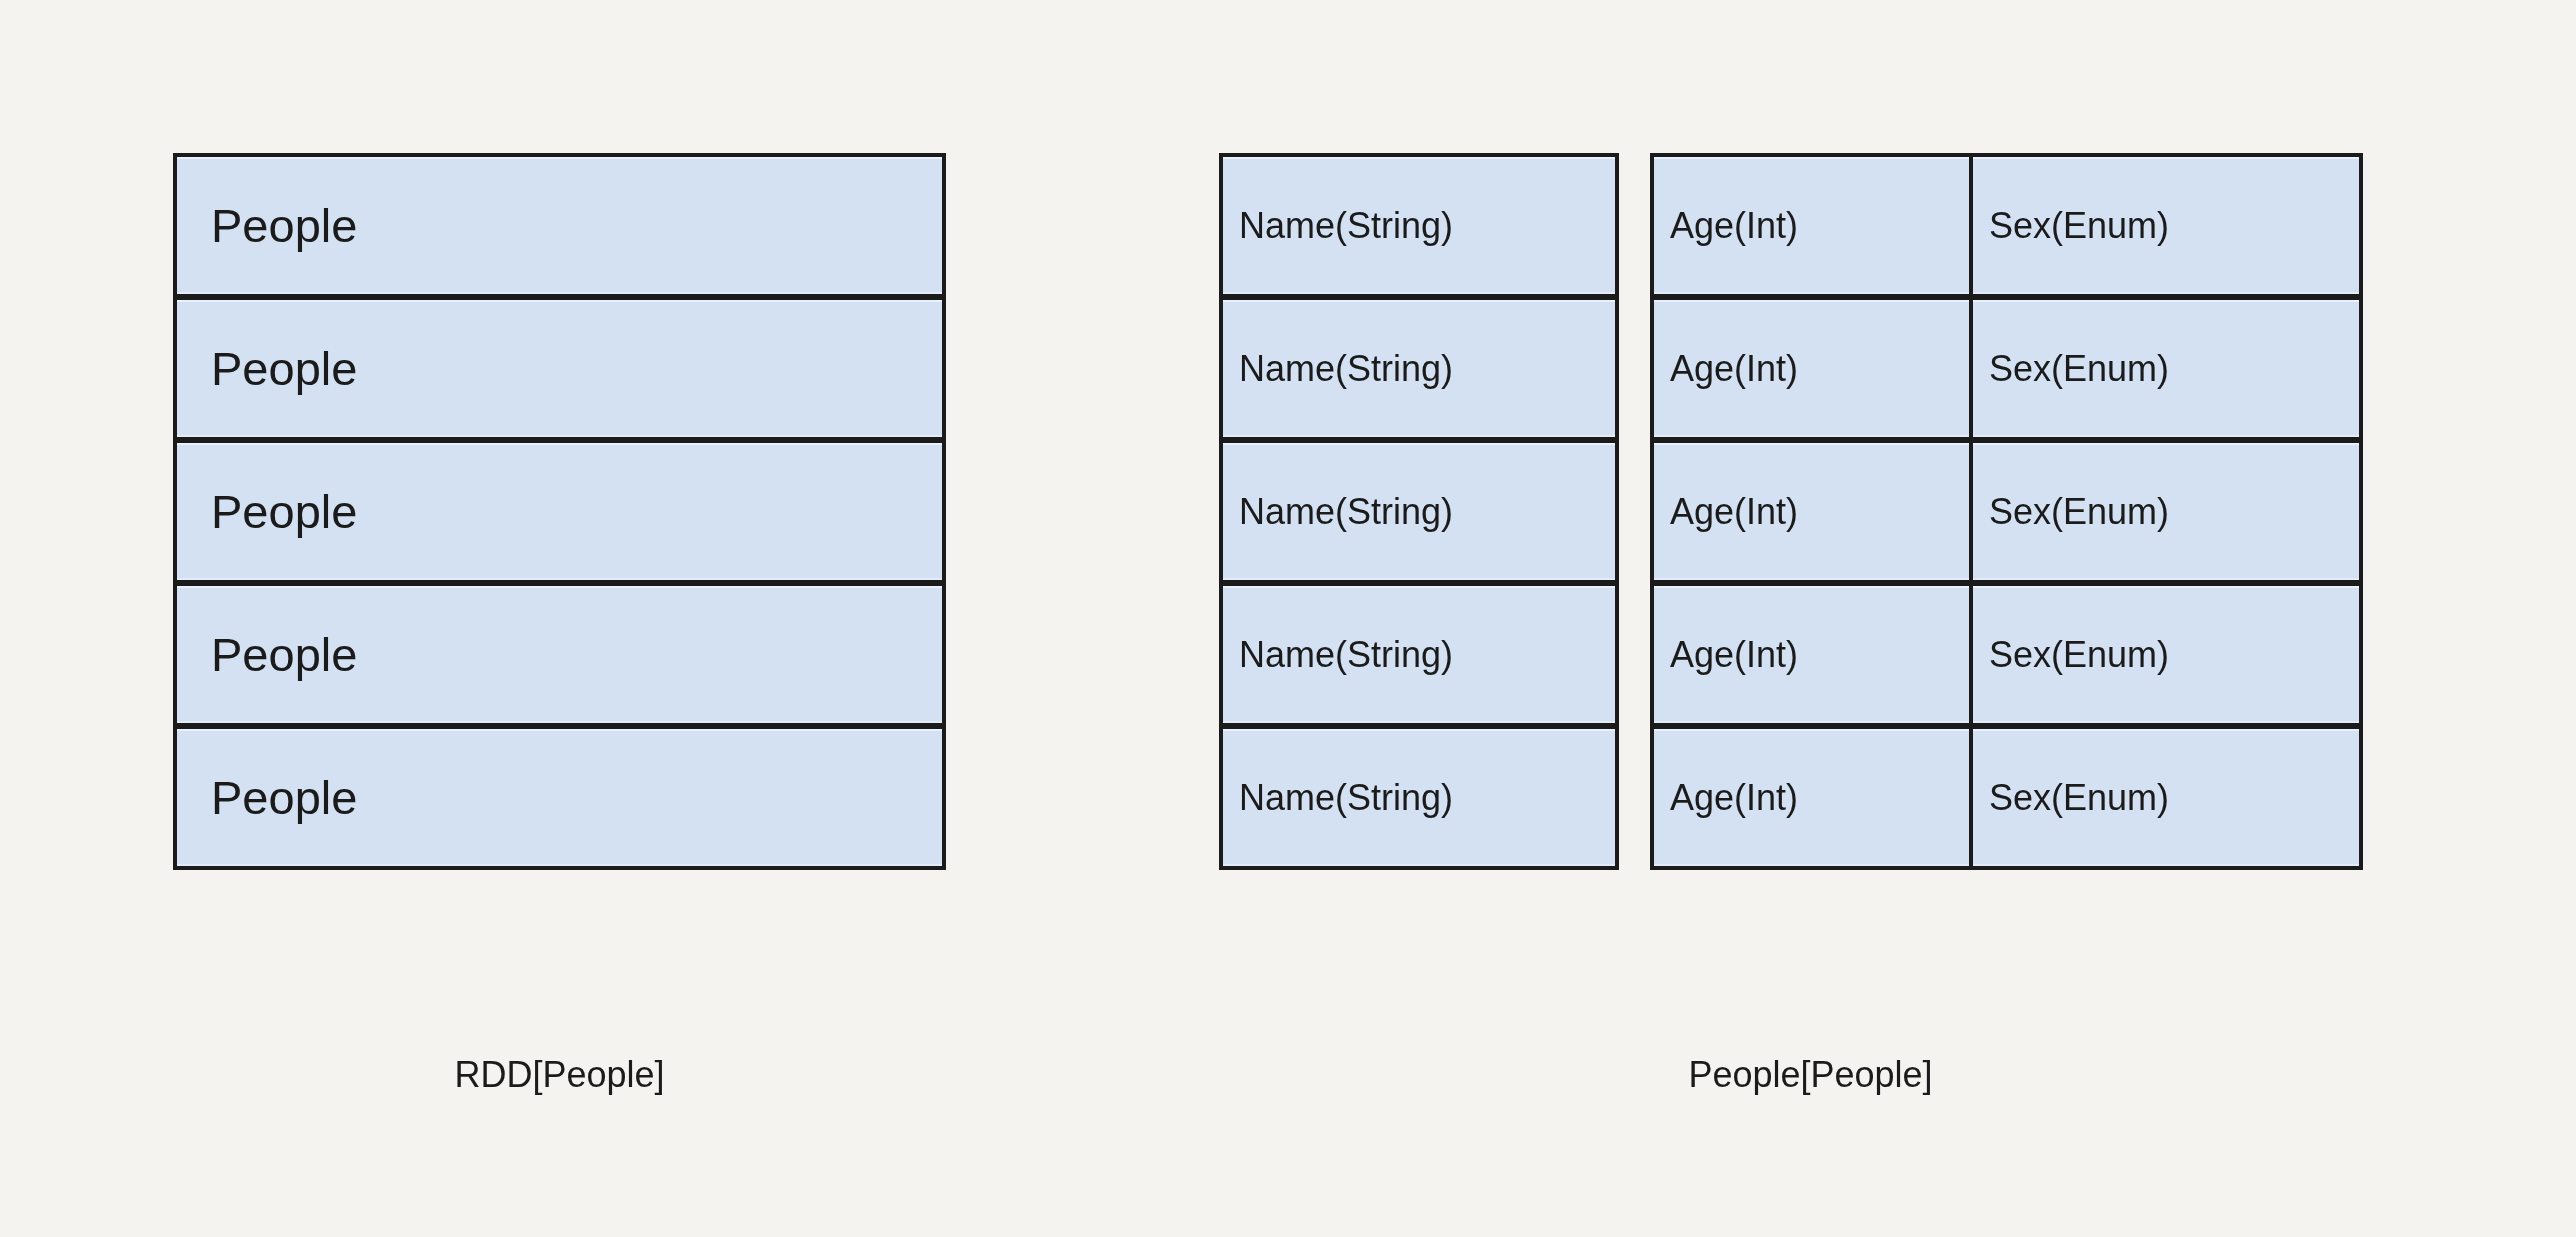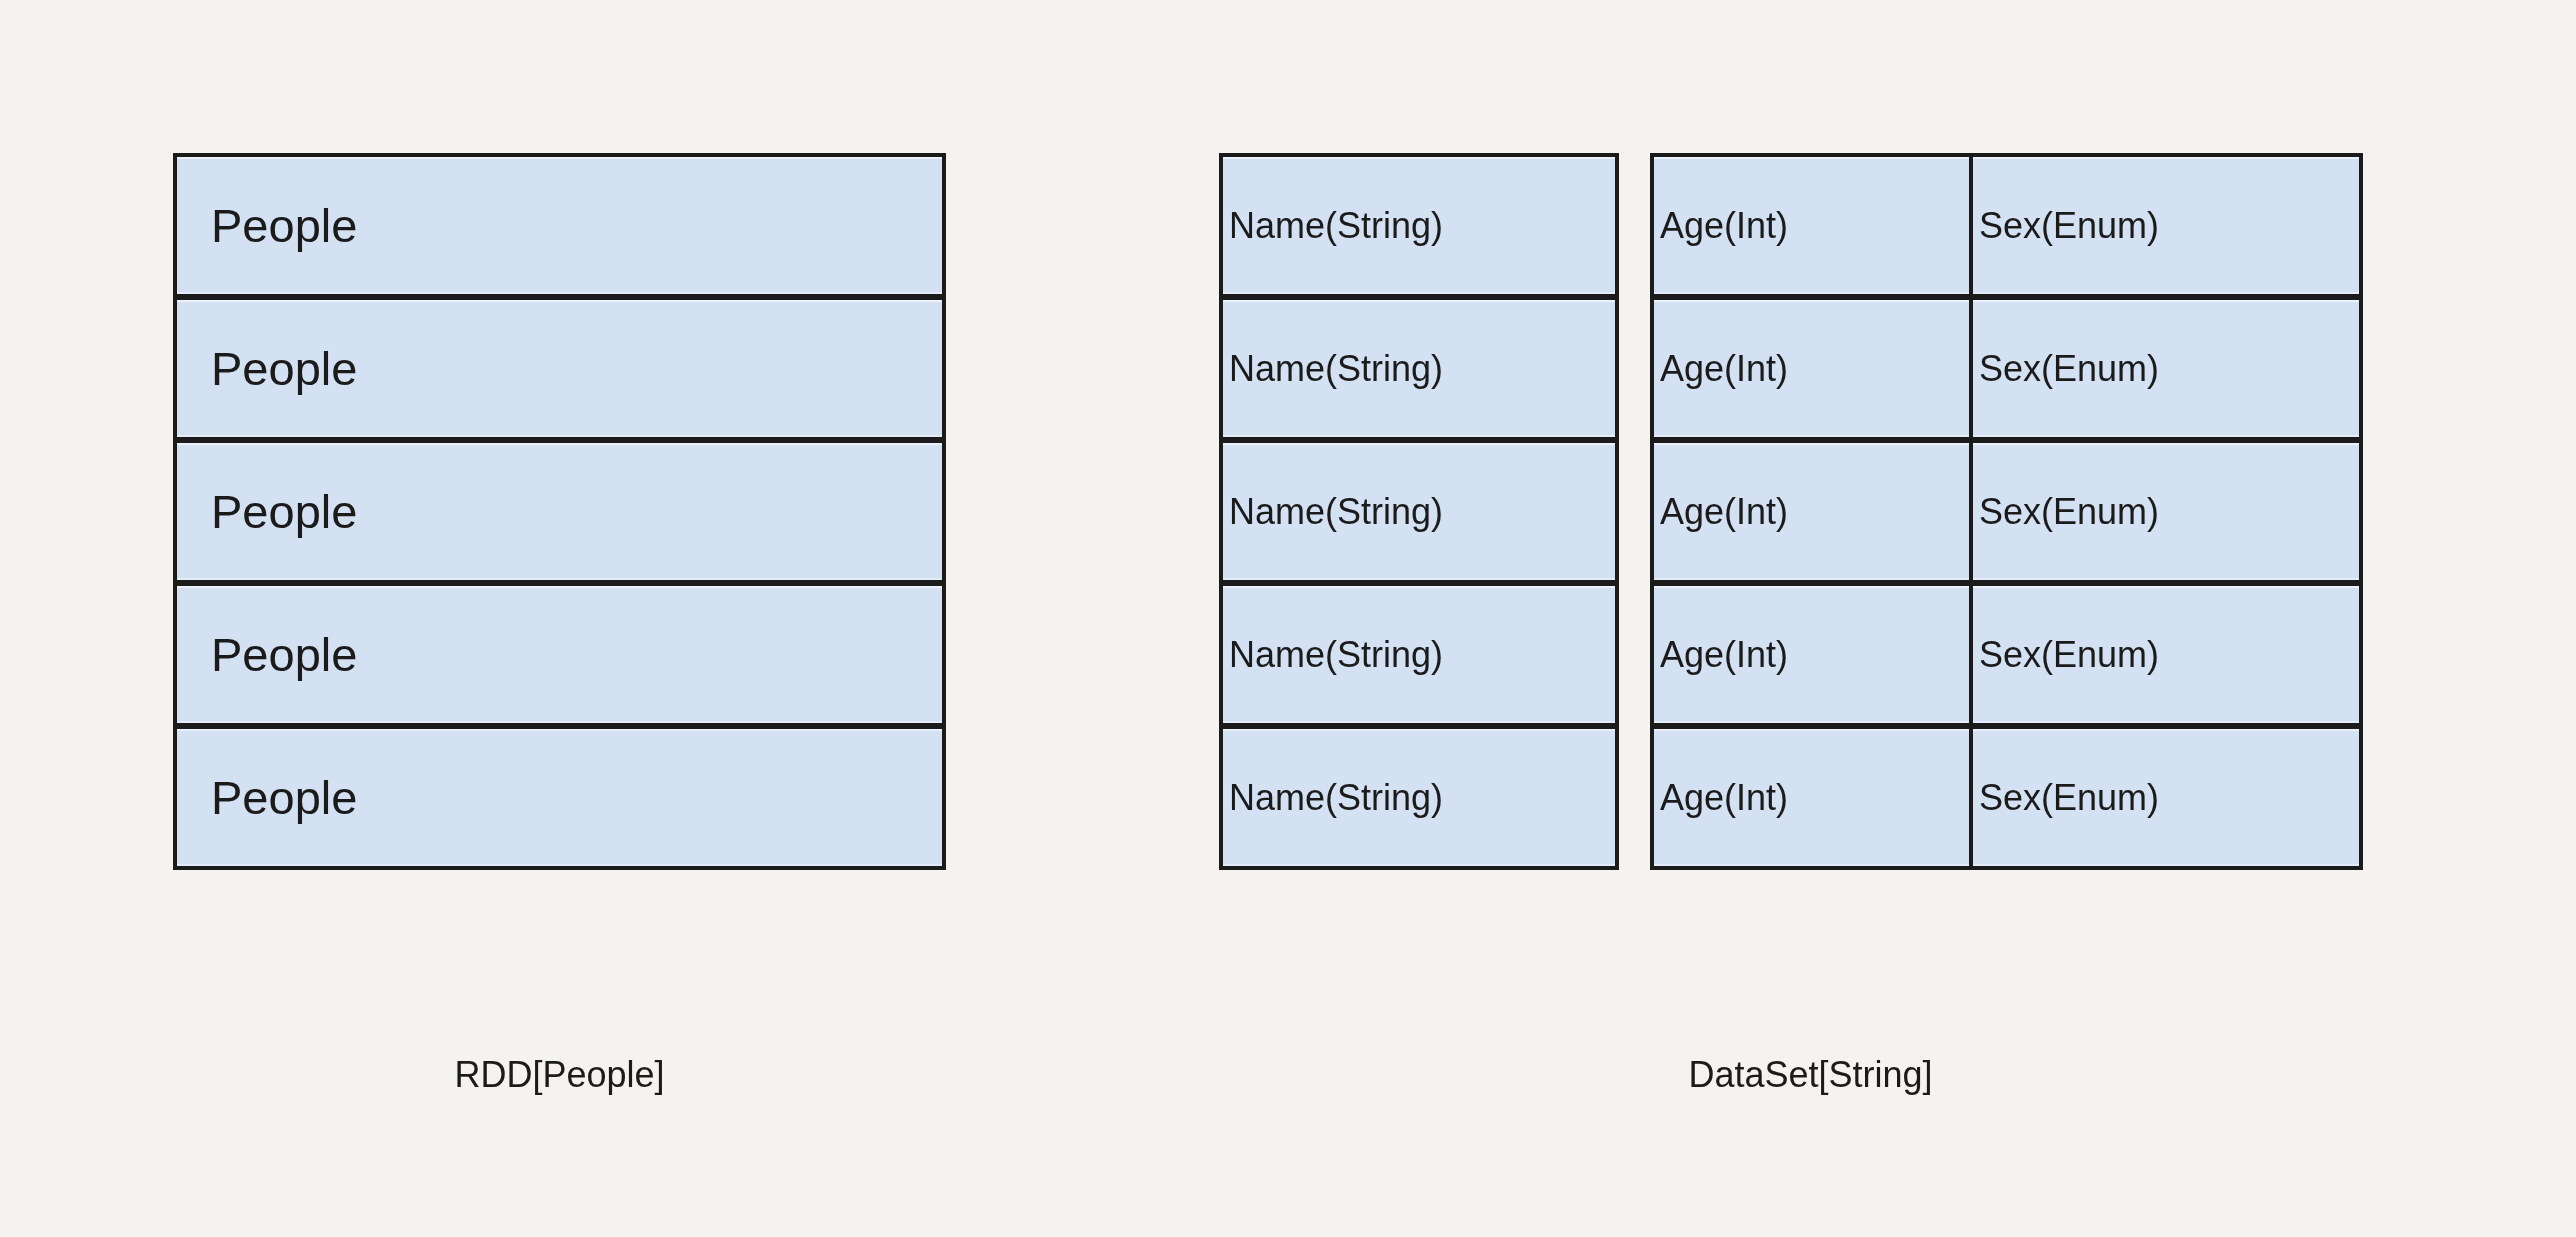--- a/index.html
+++ b/index.html
@@ -79,21 +79,21 @@
     top: 0;
     height: 145px;
   }
   .ds-col-0 { left: 0px;    width: 400px; }
   .ds-col-1 { left: 395px;  width: 398px; margin-left: 36px; }
   .ds-col-2 { left: 750px; width: 394px; }
 
   .ds-cell .cell-text {
     font-size: 36px;
     line-height: 1;
-    padding-left: 6px;
+    padding-left: 16px;
   }
 
   
   .caption {
     position: absolute;
     color: #1b1b1b;
     font-size: 36px;
     line-height: 1;
     text-align: center;
     white-space: nowrap;
@@ -197,16 +197,16 @@
       </div>
       <div class="cell ds-cell ds-col-2">
         <span class="cell-text">Sex(Enum)</span>
       </div>
     </div>
 
   </div>
 
   <div class="caption" id="caption-rdd">RDD[People]</div>
 
-  <div class="caption" id="caption-dataset">DataSet[String]</div>
+  <div class="caption" id="caption-dataset">People[People]</div>
 
 </div>
 
 
 </body></html>

